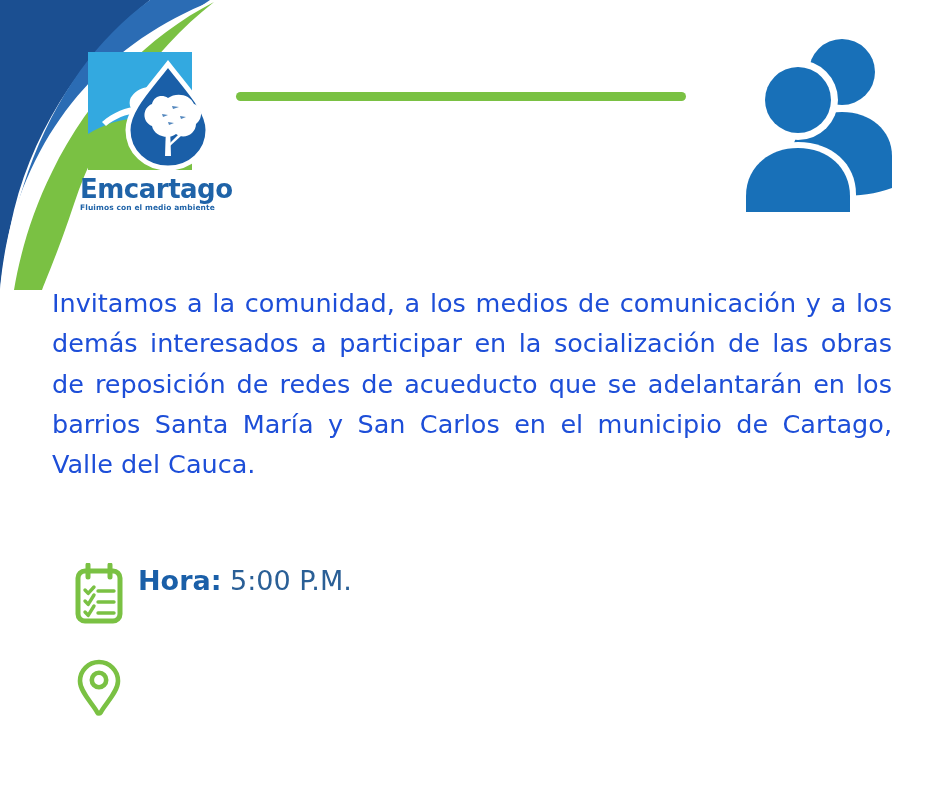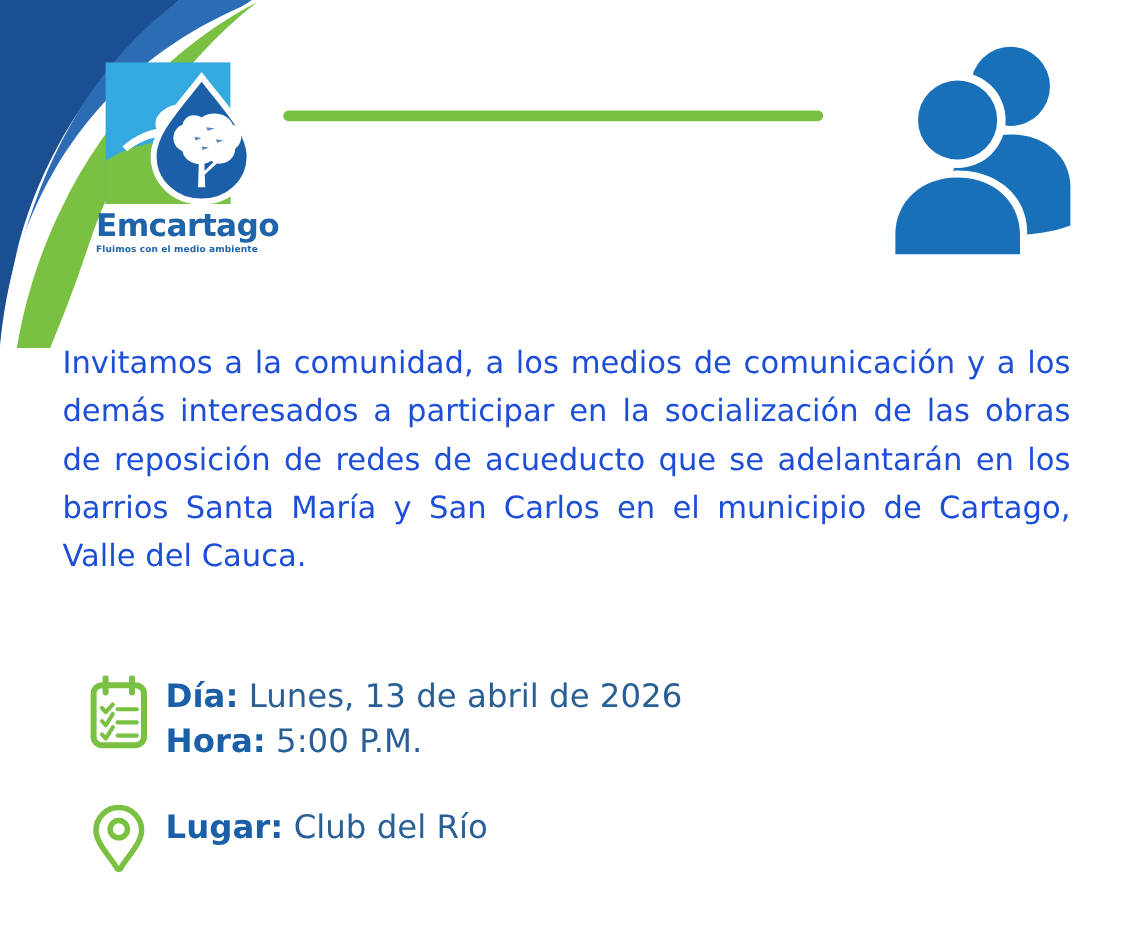--- a/index.html
+++ b/index.html
@@ -258,39 +258,29 @@
             <path d="M13,38 l3.2,3.4 L22,32"></path>
             <path d="M13,49 l3.2,3.4 L22,43"></path>
             <path d="M26,28 L42,28"></path>
             <path d="M26,39 L42,39"></path>
             <path d="M26,50 L42,50"></path>
           </g>
         </svg>
       </div>
       <div class="detail-text">
         <div class="detail-line">
-          <span class="detail-label">Día:</span>
-          <span class="detail-value">Lunes, 13 de abril de 2026</span>
-        </div>
-        <div class="detail-line">
           <span class="detail-label">Hora:</span>
           <span class="detail-value">5:00 P.M.</span>
         </div>
       </div>
     </div>
 
     <div class="detail-row row-place">
       <div class="detail-icon">
         <svg width="44" height="60" viewBox="0 0 44 60" aria-hidden="true">
           <path d="M22,4 C 32.5,4 41,12.5 41,23 C 41,34 28,46 23.6,54.6 C 23,55.8 21,55.8 20.4,54.6 C 16,46 3,34 3,23 C 3,12.5 11.5,4 22,4 Z" fill="none" stroke="#7ac143" stroke-width="4.6" stroke-linejoin="round"></path>
           <circle cx="22" cy="22" r="7.2" fill="none" stroke="#7ac143" stroke-width="4.6"></circle>
         </svg>
       </div>
-      <div class="detail-text">
-        <div class="detail-line">
-          <span class="detail-label">Lugar:</span>
-          <span class="detail-value">Club del Río</span>
-        </div>
-      </div>
     </div>
 
   </div>
 </div>
 
 </body></html>

